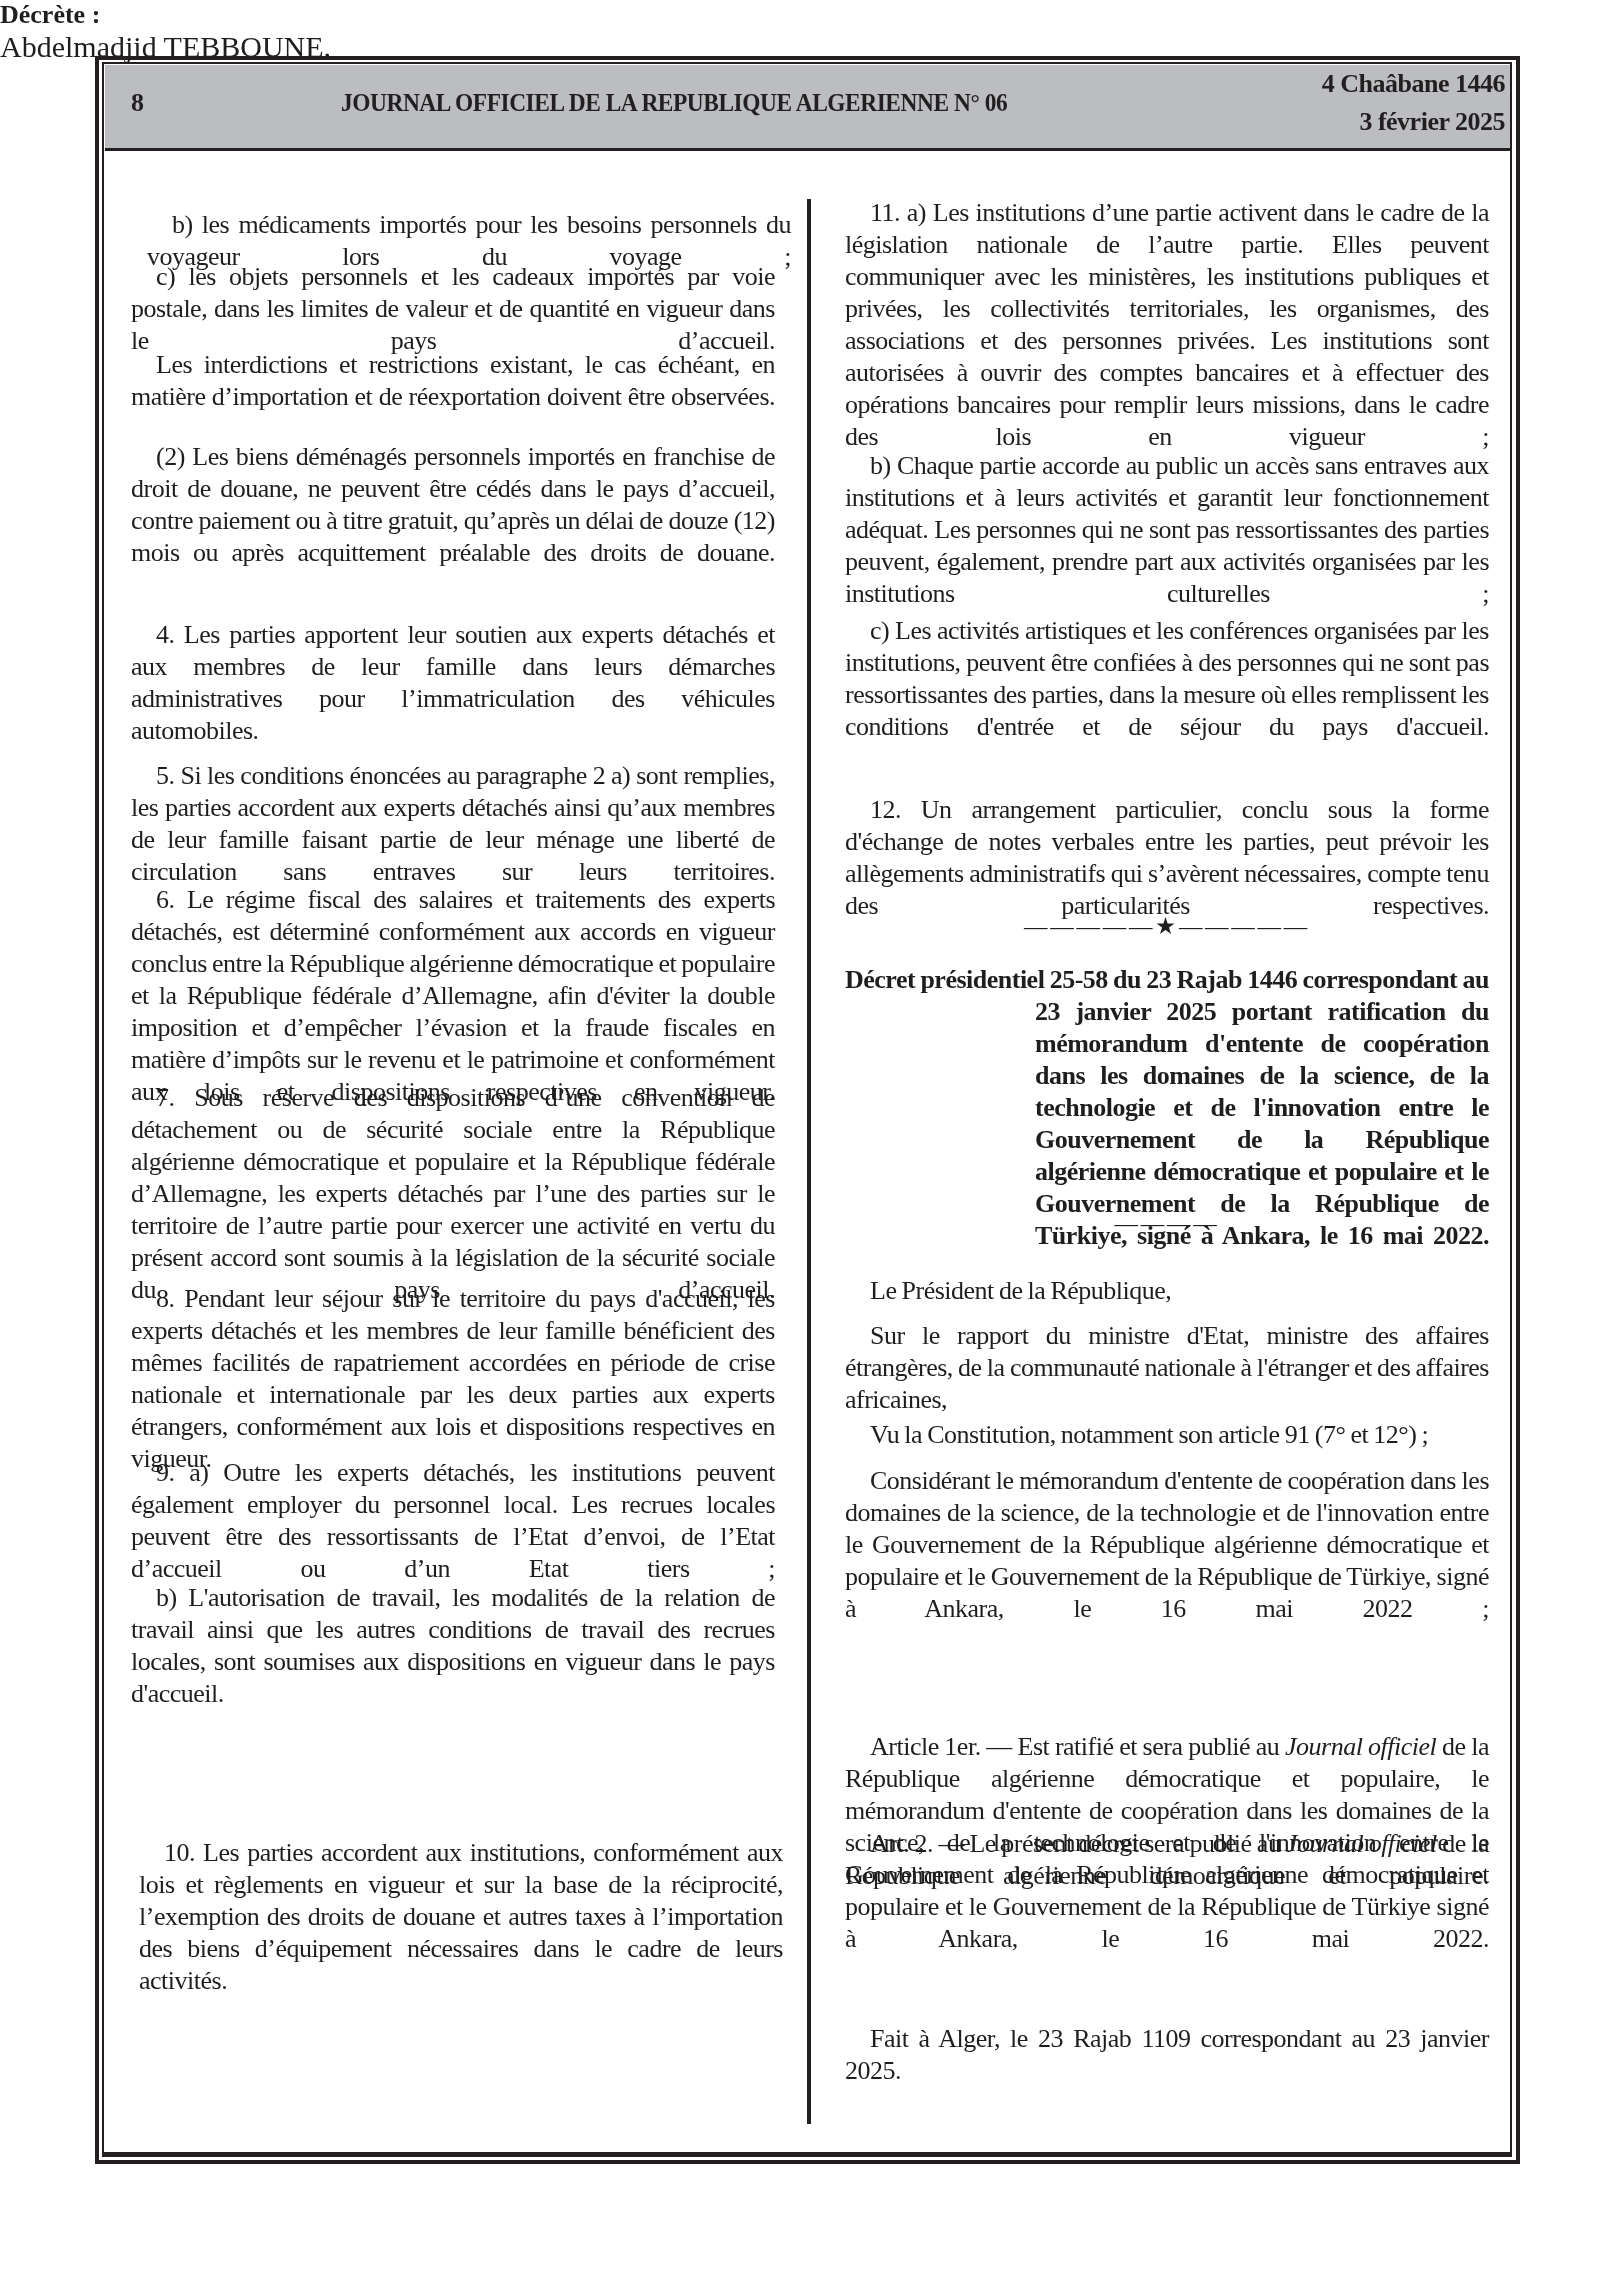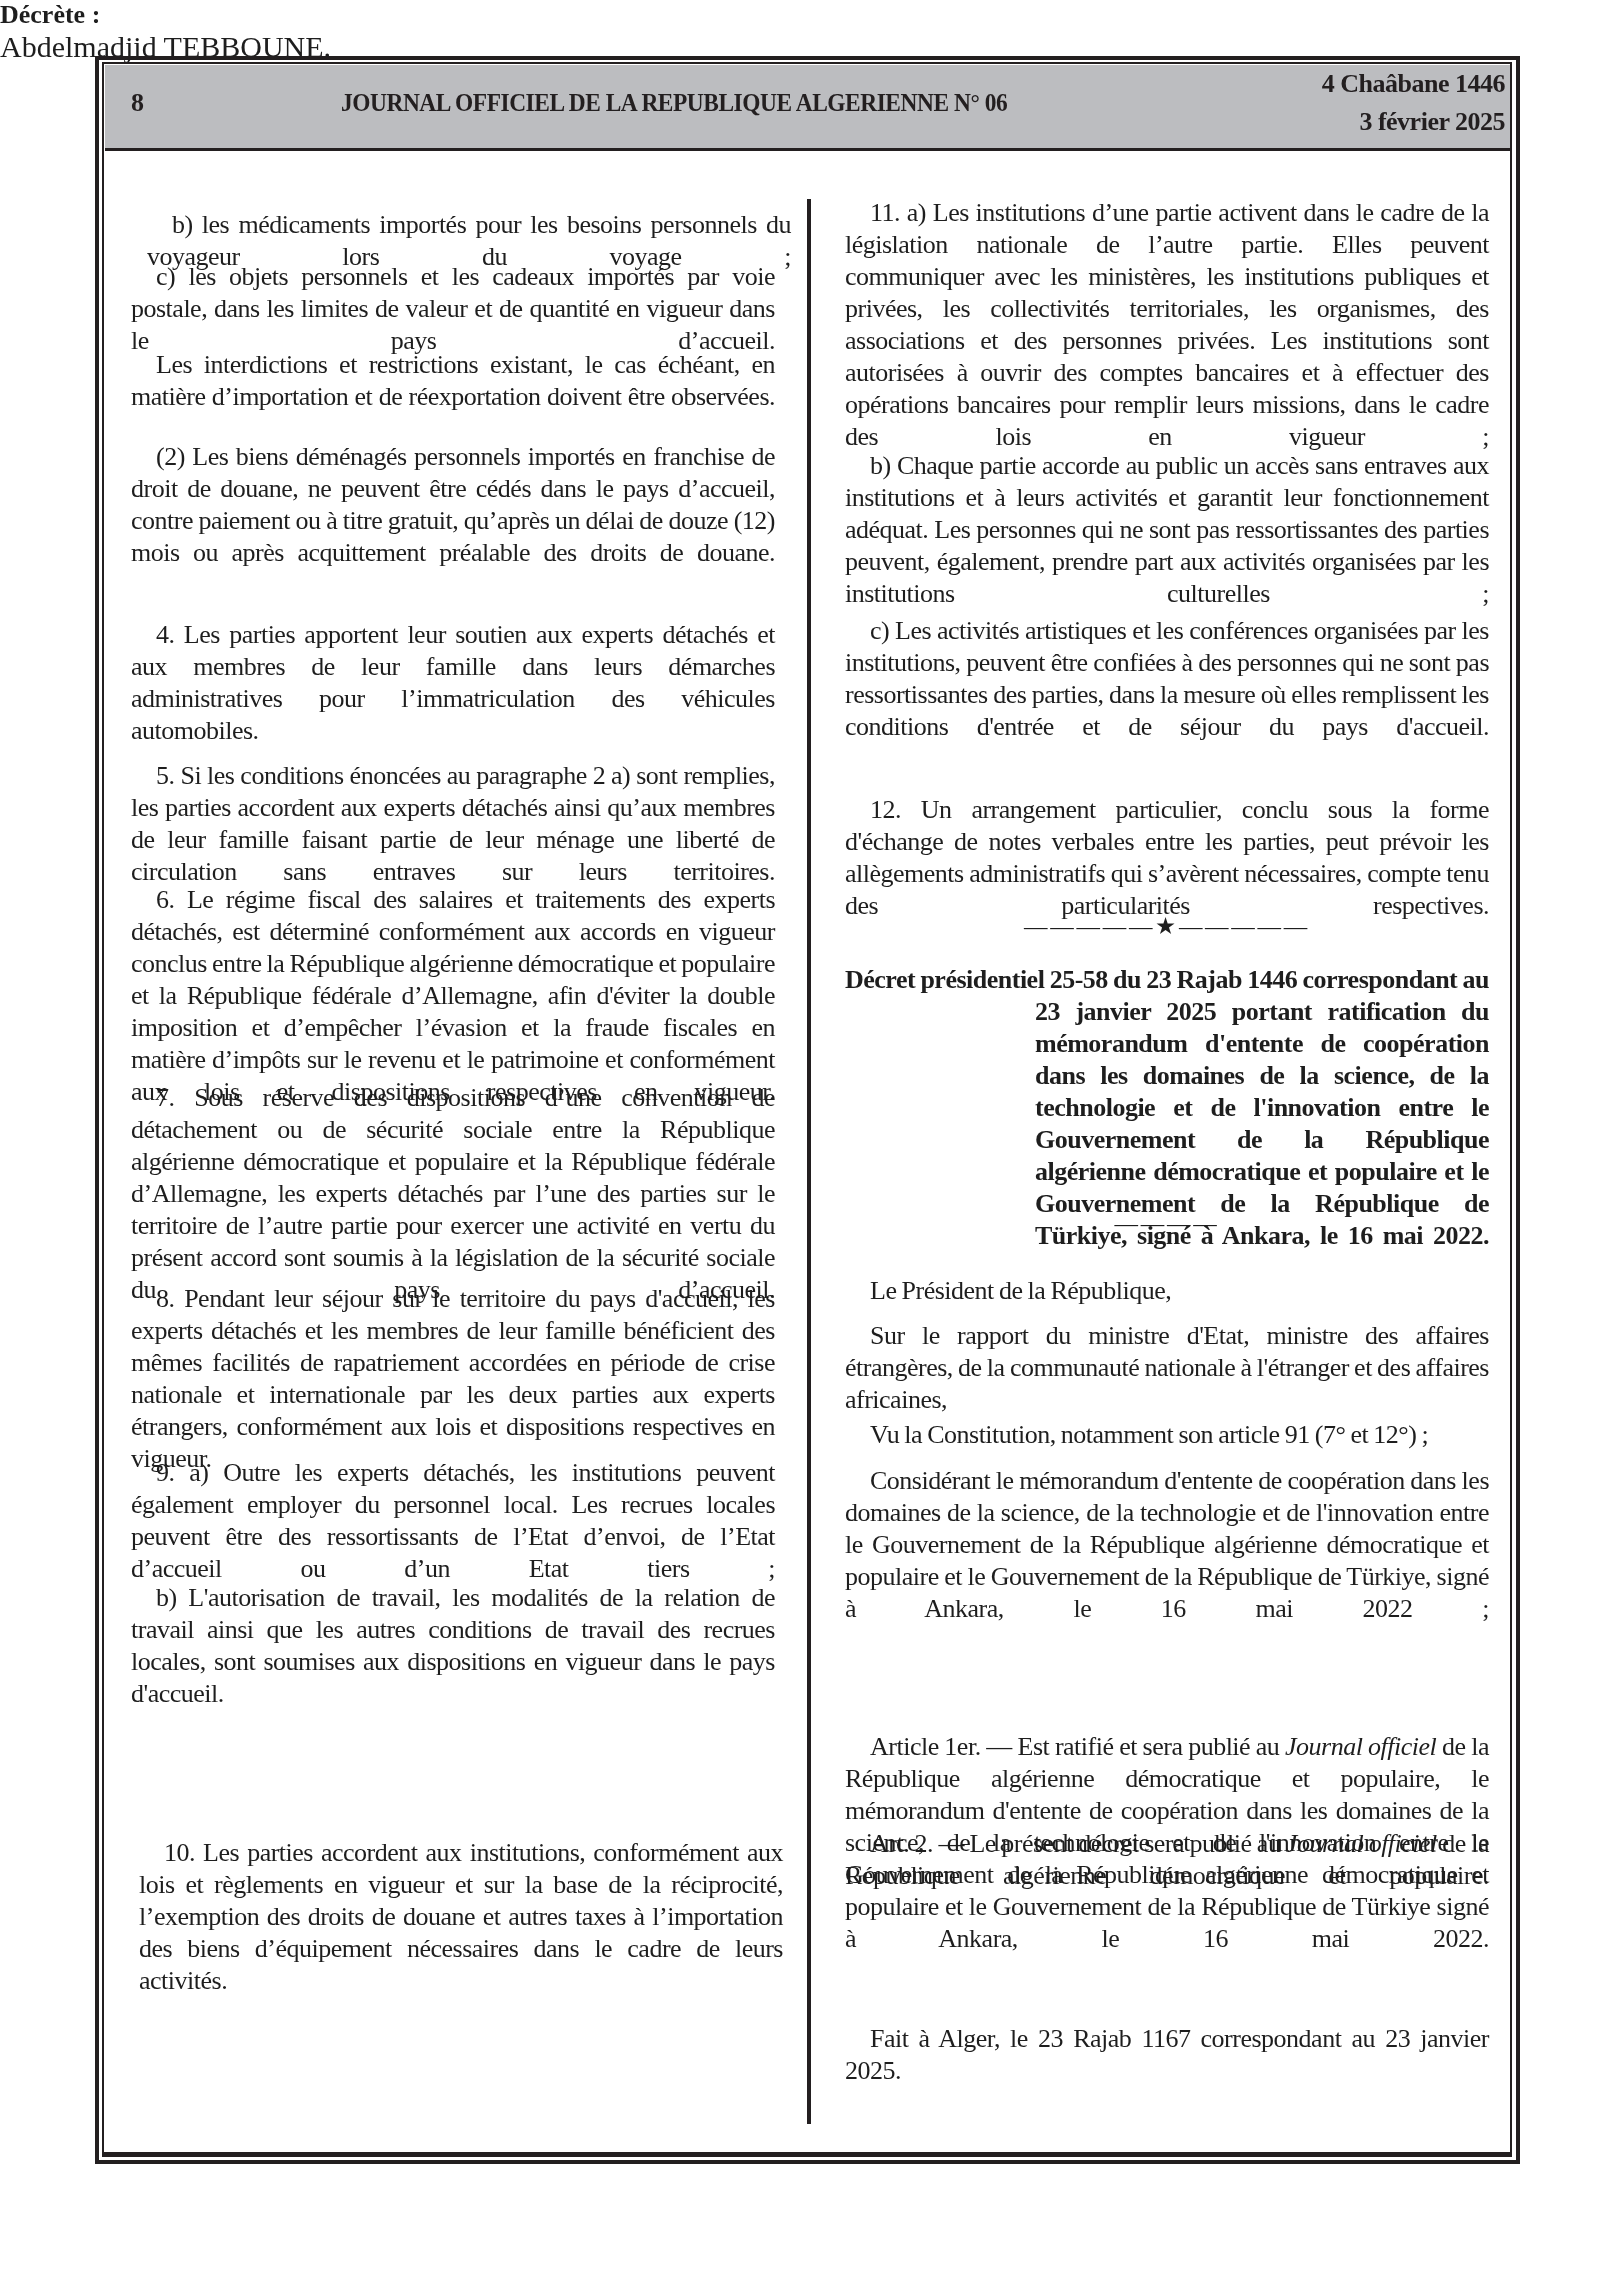--- a/index.html
+++ b/index.html
@@ -74,16 +74,16 @@
 <p class="para col-right" style="top:1320px;margin:0">Sur le rapport du ministre d'Etat, ministre des affaires étrangères, de la communauté nationale à l'étranger et des affaires africaines,</p>
 <p class="para col-right nojust" style="top:1419px;margin:0">Vu la Constitution, notamment son article 91 (7° et 12°) ;</p>
 <p class="para col-right" style="top:1465px;margin:0">Considérant le mémorandum d'entente de coopération dans les domaines de la science, de la technologie et de l'innovation entre le Gouvernement de la République algérienne démocratique et populaire et le Gouvernement de la République de Türkiye, signé à Ankara, le 16 mai 2022 ;</p>
 
 <div class="decrete">Décrète :</div>
 
 <p class="para col-right" style="top:1731px;margin:0"><span>Article 1er. — Est ratifié et sera publié au </span><i>Journal officiel</i><span> de la République algérienne démocratique et populaire, le mémorandum d'entente de coopération dans les domaines de la science, de la technologie et de l'innovation entre le Gouvernement de la République algérienne démocratique et populaire et le Gouvernement de la République de Türkiye signé à Ankara, le 16 mai 2022.</span></p>
 
 <p class="para col-right" style="top:1828px;margin:0"><span>Art. 2. — Le présent décret sera publié au </span><i>Journal officiel</i><span> de la République algérienne démocratique et populaire.</span></p>
 
-<p class="para col-right" style="top:2023px;margin:0">Fait à Alger, le 23 Rajab 1167 correspondant au 23 janvier 2025.</p>
+<p class="para col-right" style="top:2023px;margin:0">Fait à Alger, le 23 Rajab 1109 correspondant au 23 janvier 2025.</p>
 
 <div class="sign">Abdelmadjid TEBBOUNE.</div>
 
 
 </body></html>

